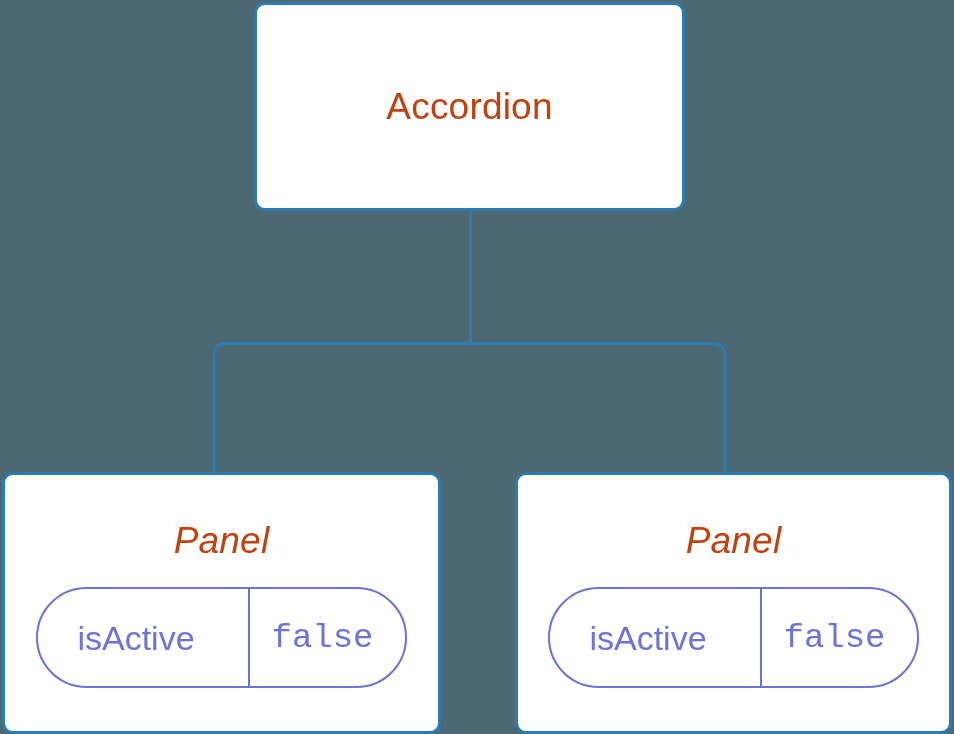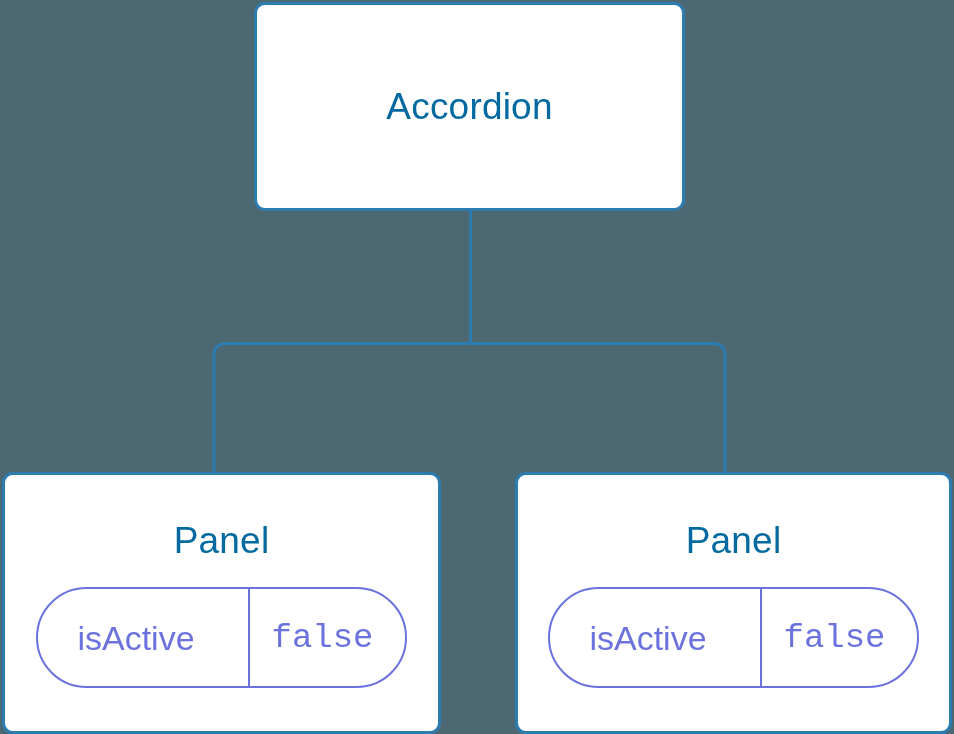--- a/index.html
+++ b/index.html
@@ -36,21 +36,21 @@
     background: #ffffff;
     border: 3px solid #2c7cb0;
     border-radius: 11px;
     box-sizing: border-box;
     display: flex;
     flex-direction: column;
     align-items: center;
   }
 
   .node-title {
-    color: #0369a1;
+    color: #c2410c;
     font-size: 37px;
     font-weight: 400;
     line-height: 1;
     letter-spacing: 0.2px;
     white-space: nowrap;
   }
 
   
   #node-accordion {
     left: 254px;
@@ -69,20 +69,21 @@
   #node-panel-0 {
     left: 2px;
     width: 439px;
   }
   #node-panel-1 {
     left: 515px;
     width: 437px;
   }
   .panel-node .node-title {
     margin-top: 47px;
+    font-style: italic;
   }
 
   
   .state-pill {
     margin-top: 28px;
     height: 101px;
     display: flex;
     align-items: stretch;
     border: 2.5px solid #6b72de;
     border-radius: 52px;

